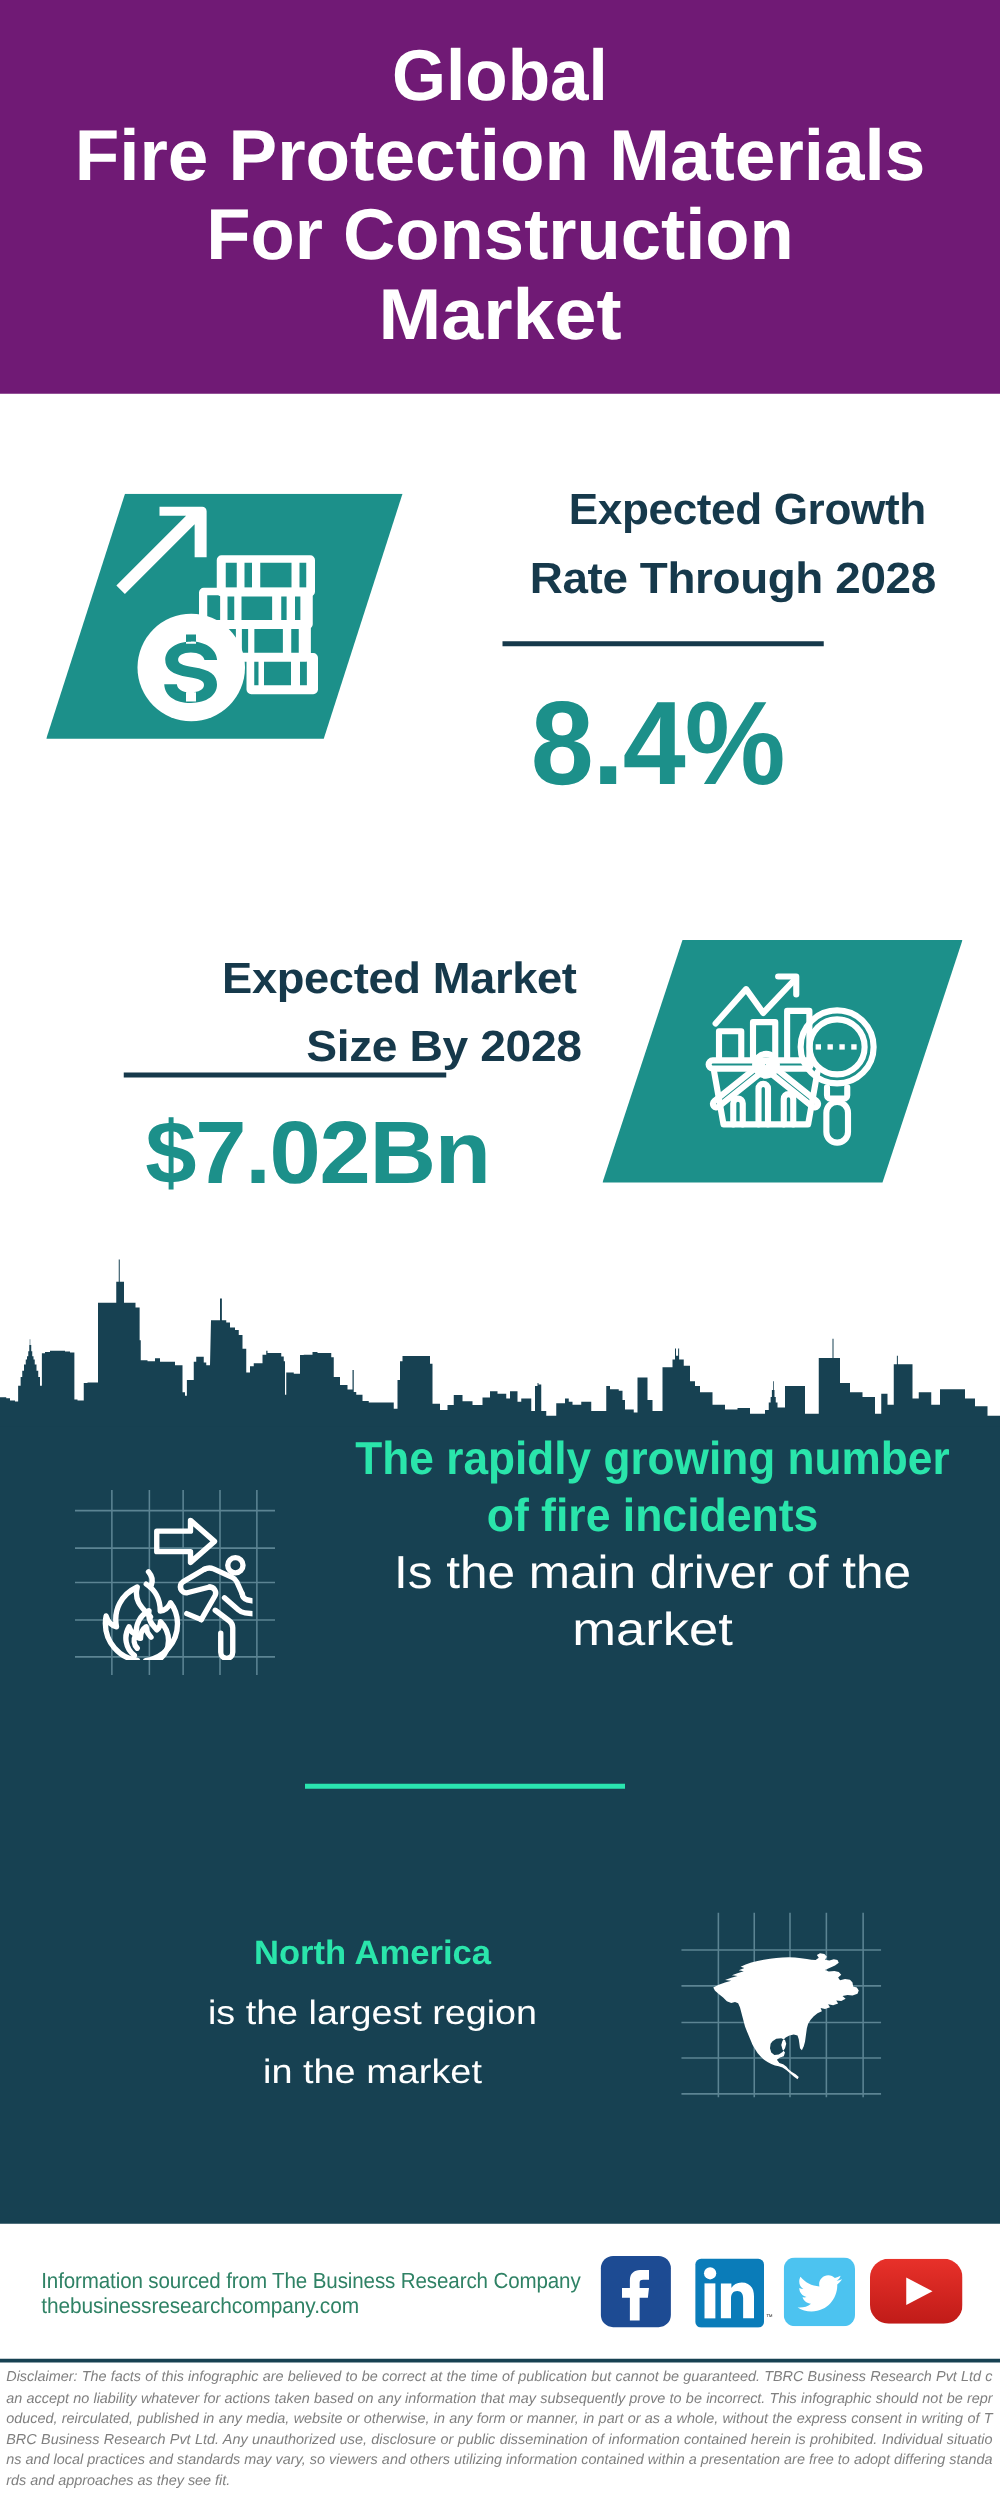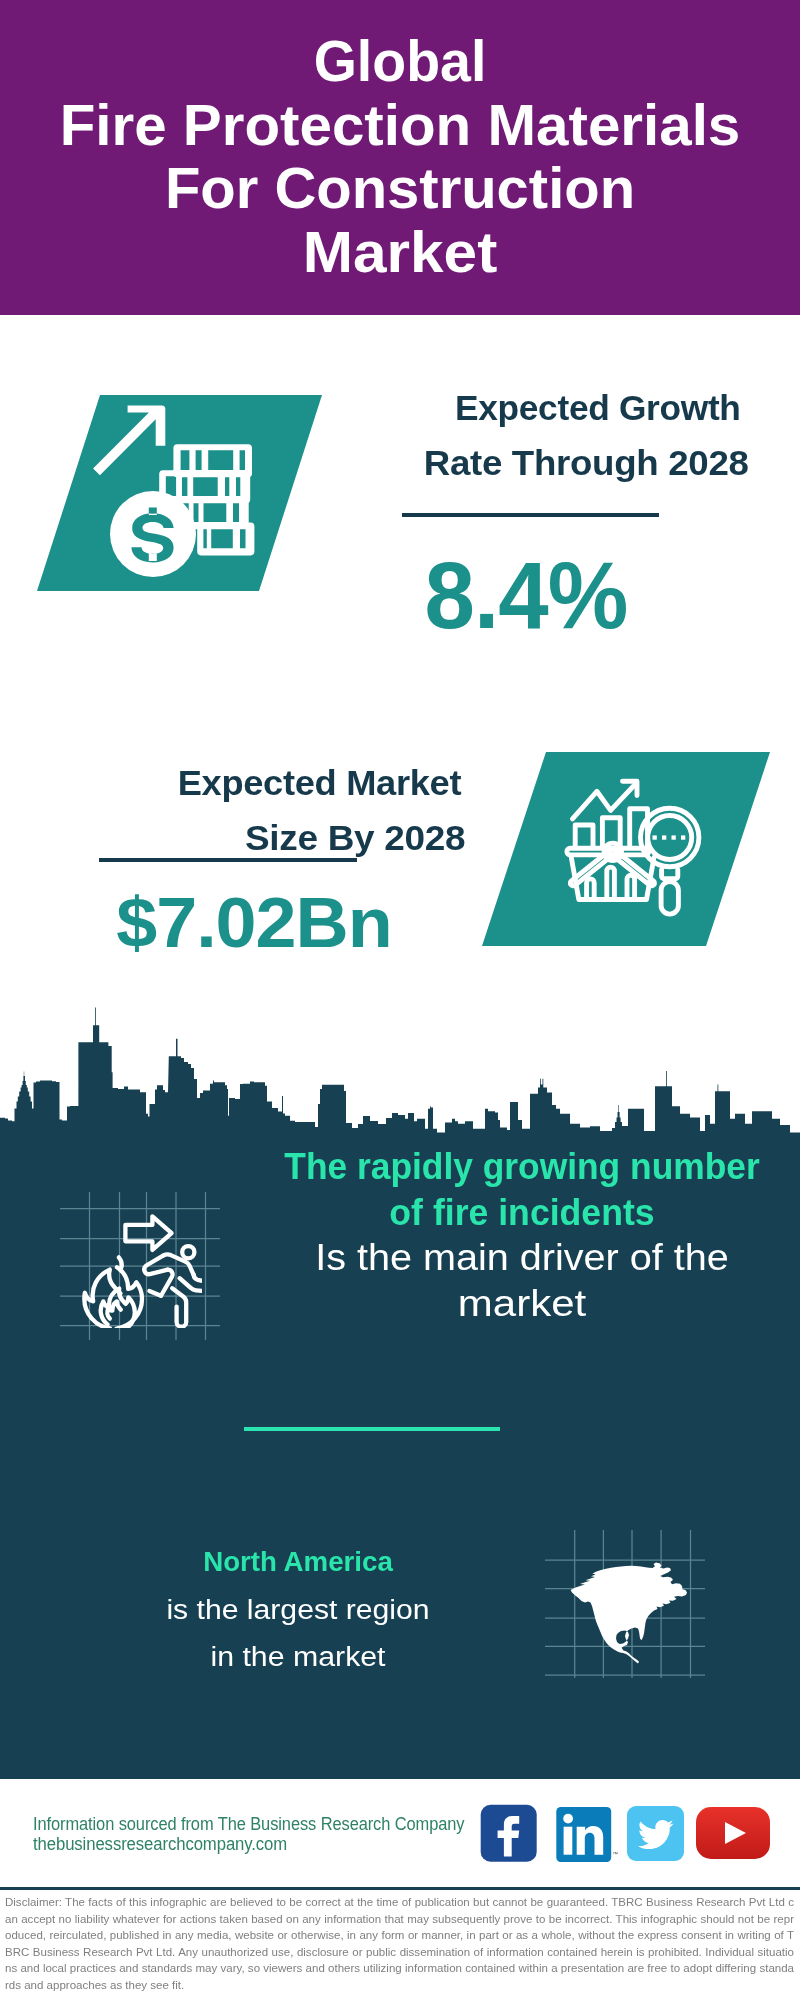--- a/index.html
+++ b/index.html
@@ -32,21 +32,21 @@
   .msg .acc{color:#2ae5ab;font-weight:bold;}
   .msg .nrm{color:#ffffff;}
   .hr-green{position:absolute;height:4px;background:#2ae5b0;}
 
   
   .src{position:absolute;color:#2f8265;font-size:17.5px;line-height:20.4px;
        letter-spacing:-0.1px;white-space:nowrap;transform-origin:left center;}
   .social{position:absolute;}
   .divider{position:absolute;background:#174152;height:3px;}
   .disc{position:absolute;color:#7f7f7f;font-size:11.53px;line-height:16.6px;
-        text-align:justify;word-break:break-all;}
+        text-align:justify;word-break:break-all;font-style:italic;}
 </style>
 </head>
 <body>
 
 <div class="page">
 
   <div class="hero">
     <div class="hero-title" style="top:30px;">
       <span class="l" style="transform:scaleX(0.9633)">Global</span>
       <span class="l" style="transform:scaleX(1.0126)">Fire Protection Materials</span>

